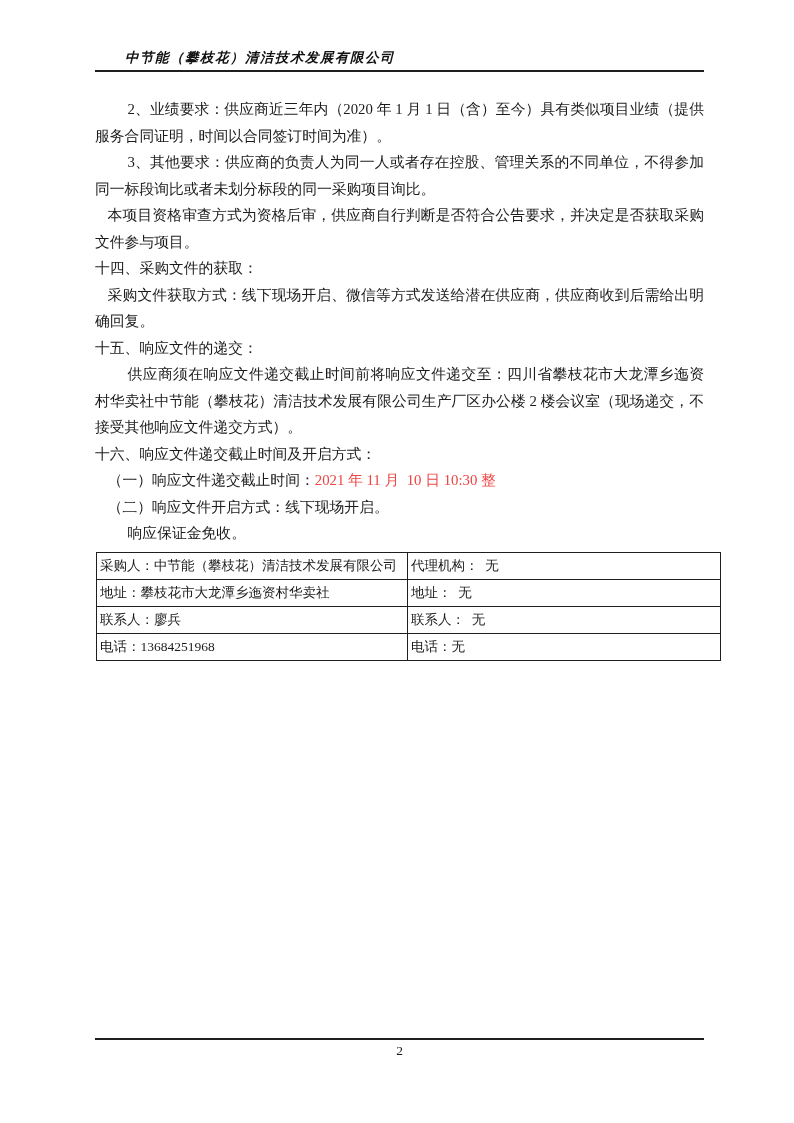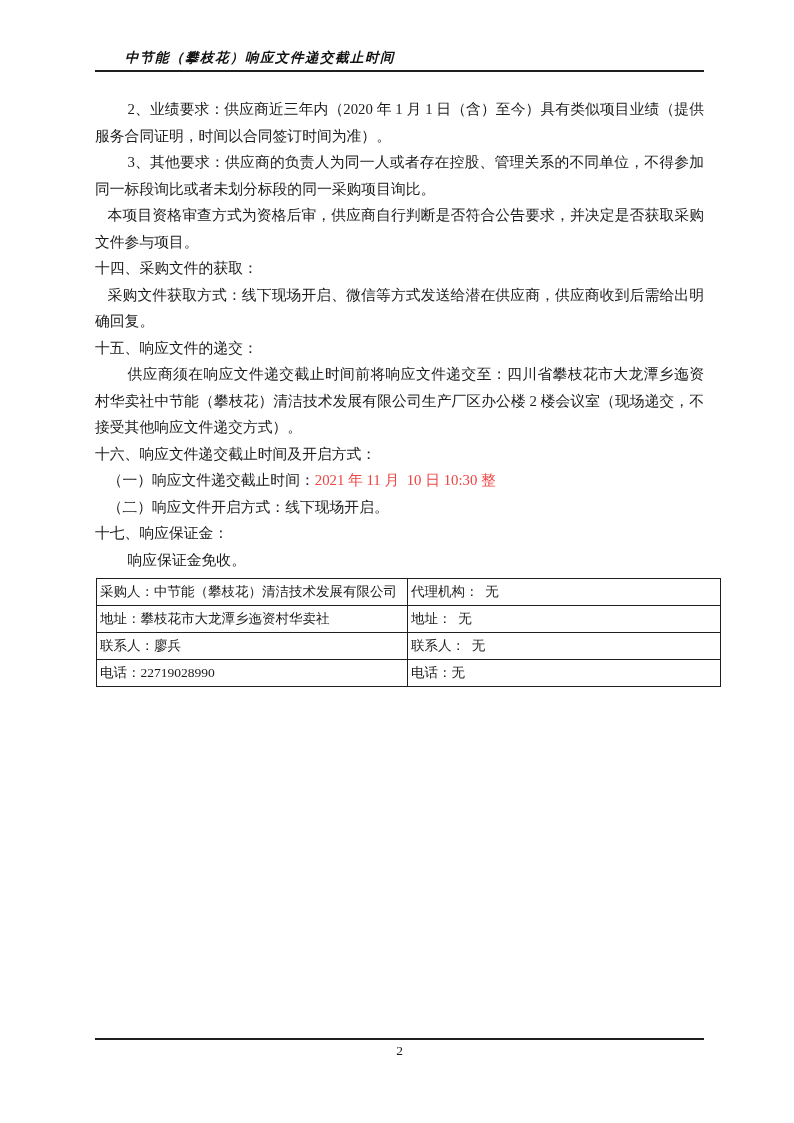--- a/index.html
+++ b/index.html
@@ -74,53 +74,52 @@
     font-size: 13.5px;
     padding-top: 3px;
   }
 </style>
 </head>
 <body>
 
 <div class="page">
 
   <div class="doc-header">
-    <span class="company">中节能（攀枝花）响应文件递交截止时间</span>
+    <span class="company">中节能（攀枝花）清洁技术发展有限公司</span>
   </div>
 
   <div class="doc-body">
     <p class="ind2">2、业绩要求：供应商近三年内（2020 年 1 月 1 日（含）至今）具有类似项目业绩（提供服务合同证明，时间以合同签订时间为准）。</p>
     <p class="ind2">3、其他要求：供应商的负责人为同一人或者存在控股、管理关系的不同单位，不得参加同一标段询比或者未划分标段的同一采购项目询比。</p>
     <p class="ind1">本项目资格审查方式为资格后审，供应商自行判断是否符合公告要求，并决定是否获取采购文件参与项目。</p>
     <p>十四、采购文件的获取：</p>
     <p class="ind1">采购文件获取方式：线下现场开启、微信等方式发送给潜在供应商，供应商收到后需给出明确回复。</p>
     <p>十五、响应文件的递交：</p>
     <p class="ind2">供应商须在响应文件递交截止时间前将响应文件递交至：四川省攀枝花市大龙潭乡迤资村华卖社中节能（攀枝花）清洁技术发展有限公司生产厂区办公楼 2 楼会议室（现场递交，不接受其他响应文件递交方式）。</p>
     <p>十六、响应文件递交截止时间及开启方式：</p>
     <p class="ind1"><span>（一）响应文件递交截止时间：</span><span class="red" style="color: #ef4444;">2021 年 11 月  10 日 10:30 整</span></p>
     <p class="ind1">（二）响应文件开启方式：线下现场开启。</p>
-    <p>十七、响应保证金：</p>
     <p class="ind2">响应保证金免收。</p>
 
     <table class="contact-table">
       <tbody>
         <tr>
           <td class="col-left">采购人：中节能（攀枝花）清洁技术发展有限公司</td>
           <td>代理机构：  无</td>
         </tr>
         <tr>
           <td class="col-left">地址：攀枝花市大龙潭乡迤资村华卖社</td>
           <td>地址：  无</td>
         </tr>
         <tr>
           <td class="col-left">联系人：廖兵</td>
           <td>联系人：  无</td>
         </tr>
         <tr>
-          <td class="col-left">电话：22719028990</td>
+          <td class="col-left">电话：13684251968</td>
           <td>电话：无</td>
         </tr>
       </tbody>
     </table>
   </div>
 
   <div class="doc-footer">
     <span>2</span>
   </div>
 

